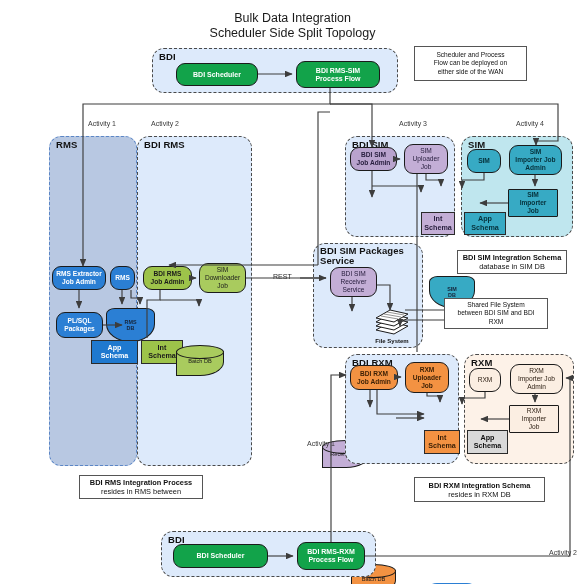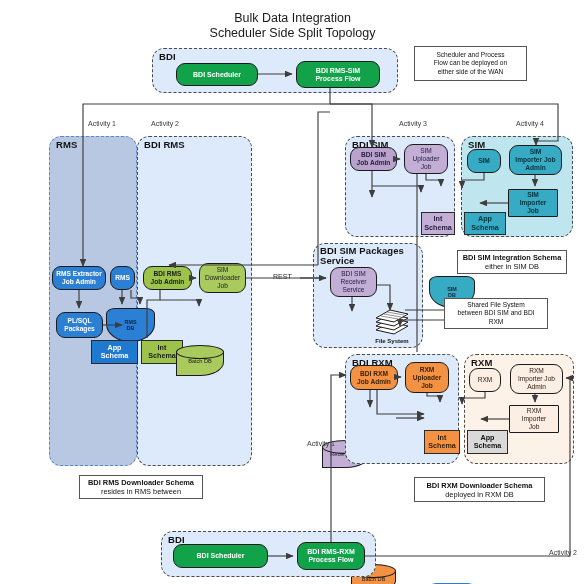--- a/index.html
+++ b/index.html
@@ -146,21 +146,21 @@
     <span>Downloader</span>
     <span>Job</span>
   </div>
   <div class="abs cyl" style="left:176px;top:311px;width:48px;height:31px;">
     <div class="body c-olive2"></div>
     <div class="top c-olive2"></div>
     <div class="txt">Batch DB</div>
   </div>
 
   <div class="abs note" style="left:79px;top:475px;width:124px;height:24px;">
-    <div class="l1">BDI RMS Downloader Schema</div>
+    <div class="l1">BDI RMS Integration Process</div>
     <div class="l2">resides in RMS between</div>
   </div>
 
   <div class="abs zone zone-dash c-zone-blue" style="left:345px;top:136px;width:110px;height:101px;">
     <div class="zone-label">BDI SIM</div>
   </div>
   <div class="abs node c-purple" style="left:350px;top:147px;width:47px;height:24px;flex-direction:column;">
     <span>BDI SIM</span>
     <span>Job Admin</span>
   </div>
@@ -202,21 +202,21 @@
     <span>Importer</span>
     <span>Job</span>
   </div>
   <div class="abs schema c-teal" style="left:464px;top:212px;width:42px;height:23px;flex-direction:column;">
     <span>App</span>
     <span>Schema</span>
   </div>
 
   <div class="abs note" style="left:457px;top:250px;width:110px;height:24px;">
     <div class="l1">BDI SIM Integration Schema</div>
-    <div class="l2">either in SIM DB</div>
+    <div class="l2">database in SIM DB</div>
   </div>
 
   <div class="abs zone zone-dash c-zone-blue" style="left:313px;top:243px;width:110px;height:105px;">
     <div class="zone-label" style="line-height:10px;">
       <span>BDI SIM Packages</span><br>
       <span>Service</span>
     </div>
   </div>
   <div class="abs node c-purple2" style="left:330px;top:267px;width:47px;height:30px;flex-direction:column;">
     <span>BDI SIM</span>
@@ -294,22 +294,22 @@
     <span>RXM</span>
     <span>Importer</span>
     <span>Job</span>
   </div>
   <div class="abs schema c-gray" style="left:467px;top:430px;width:41px;height:24px;flex-direction:column;">
     <span>App</span>
     <span>Schema</span>
   </div>
 
   <div class="abs note" style="left:414px;top:477px;width:131px;height:25px;">
-    <div class="l1">BDI RXM Downloader Schema</div>
-    <div class="l2">deployed in RXM DB</div>
+    <div class="l1">BDI RXM Integration Schema</div>
+    <div class="l2">resides in RXM DB</div>
   </div>
 
   <div class="abs zone zone-dash c-zone-blue" style="left:161px;top:531px;width:215px;height:46px;">
     <div class="zone-label">BDI</div>
   </div>
   <div class="abs node c-green" style="left:173px;top:544px;width:95px;height:24px;">
     <span>BDI Scheduler</span>
   </div>
   <div class="abs node c-green" style="left:297px;top:542px;width:68px;height:28px;flex-direction:column;">
     <span>BDI RMS-RXM</span>

